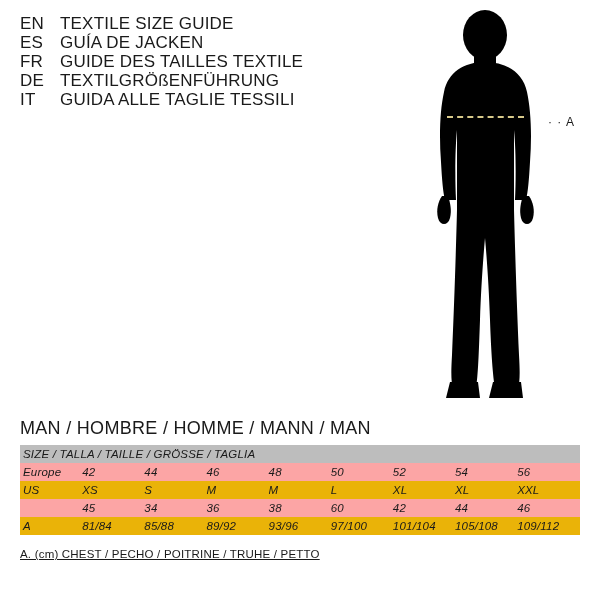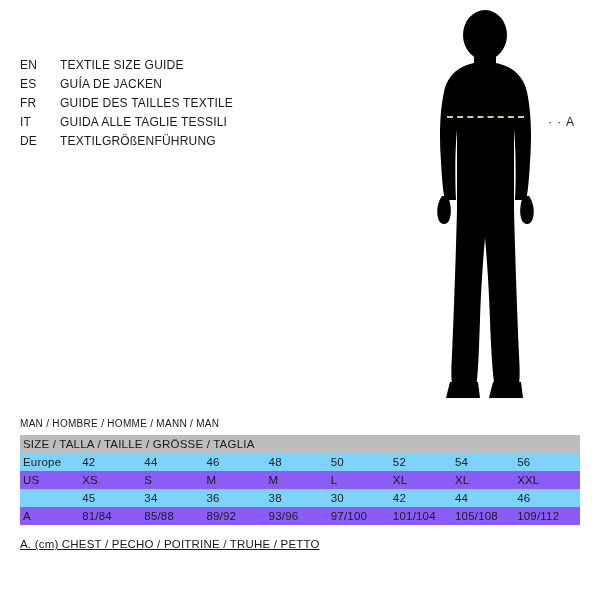--- a/index.html
+++ b/index.html
@@ -28,28 +28,27 @@
     top: 14px;
     width: 360px;
   }
   .legend-row {
     display: flex;
     align-items: baseline;
     height: 19px;
   }
   .legend-code {
     width: 40px;
-    font-size: 12px;
+    font-size: 17px;
     letter-spacing: 0.2px;
   }
   .legend-text {
-    font-size: 12px;
+    font-size: 17px;
     letter-spacing: 0.2px;
     white-space: nowrap;
-    margin-top: 44px;
   }
 
   .categories {
     position: absolute;
     left: 20px;
     top: 110px;
     width: 380px;
   }
   .category-line {
     font-size: 12.8px;
@@ -87,51 +86,52 @@
   }
 
   
   .table-block {
     position: absolute;
     left: 20px;
     top: 418px;
     width: 560px;
   }
   .table-title {
-    font-size: 10px;
+    font-size: 18px;
     letter-spacing: 0.3px;
     margin-bottom: 6px;
   }
   table.size-table {
     border-collapse: collapse;
     width: 560px;
     table-layout: fixed;
+    font-style: italic;
   }
   table.size-table th,
   table.size-table td {
     font-size: 11.5px;
     font-weight: normal;
     text-align: left;
     padding: 3px 0 3px 0;
     letter-spacing: 0.2px;
     color: #1a1a1a;
   }
   table.size-table th.label-col,
   table.size-table td.label-col {
     padding-left: 3px;
     width: 85px;
   }
   tr.header-row {
     background: #bdbdbd;
   }
   tr.band-row {
-    background: #8b5cf6;
+    background: #eab308;
   }
   tr.plain-row {
-    background: #7dd3fc;
+    background: #fca5a5;
   }
   .footnote {
     margin-top: 13px;
     font-size: 11.5px;
     letter-spacing: 0.2px;
     text-decoration: underline;
   }
 </style>
 </head>
 <body>
@@ -145,26 +145,26 @@
     </div>
     <div class="legend-row">
       <span class="legend-code">ES</span>
       <span class="legend-text">GUÍA DE JACKEN</span>
     </div>
     <div class="legend-row">
       <span class="legend-code">FR</span>
       <span class="legend-text">GUIDE DES TAILLES TEXTILE</span>
     </div>
     <div class="legend-row">
+      <span class="legend-code">DE</span>
+      <span class="legend-text">TEXTILGRÖßENFÜHRUNG</span>
+    </div>
+    <div class="legend-row">
       <span class="legend-code">IT</span>
       <span class="legend-text">GUIDA ALLE TAGLIE TESSILI</span>
-    </div>
-    <div class="legend-row">
-      <span class="legend-code">DE</span>
-      <span class="legend-text">TEXTILGRÖßENFÜHRUNG</span>
     </div>
   </div>
 
 
   <div class="figure">
     <svg width="190" height="395" viewBox="0 0 190 395">
       <g fill="#000000">
 
         <ellipse cx="85" cy="25" rx="22" ry="25"></ellipse>
 
@@ -234,21 +234,21 @@
           <td>XL</td>
           <td>XL</td>
           <td>XXL</td>
         </tr>
         <tr class="plain-row">
           <td class="label-col"></td>
           <td>45</td>
           <td>34</td>
           <td>36</td>
           <td>38</td>
-          <td>30</td>
+          <td>60</td>
           <td>42</td>
           <td>44</td>
           <td>46</td>
         </tr>
         <tr class="band-row">
           <td class="label-col">A</td>
           <td>81/84</td>
           <td>85/88</td>
           <td>89/92</td>
           <td>93/96</td>

